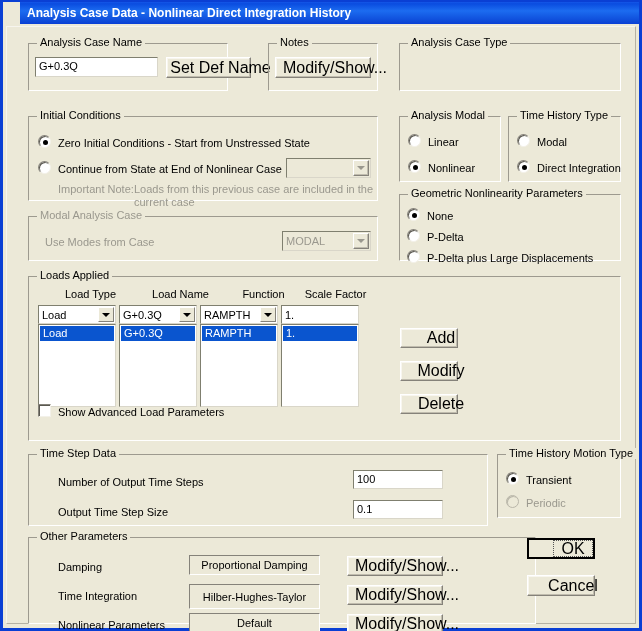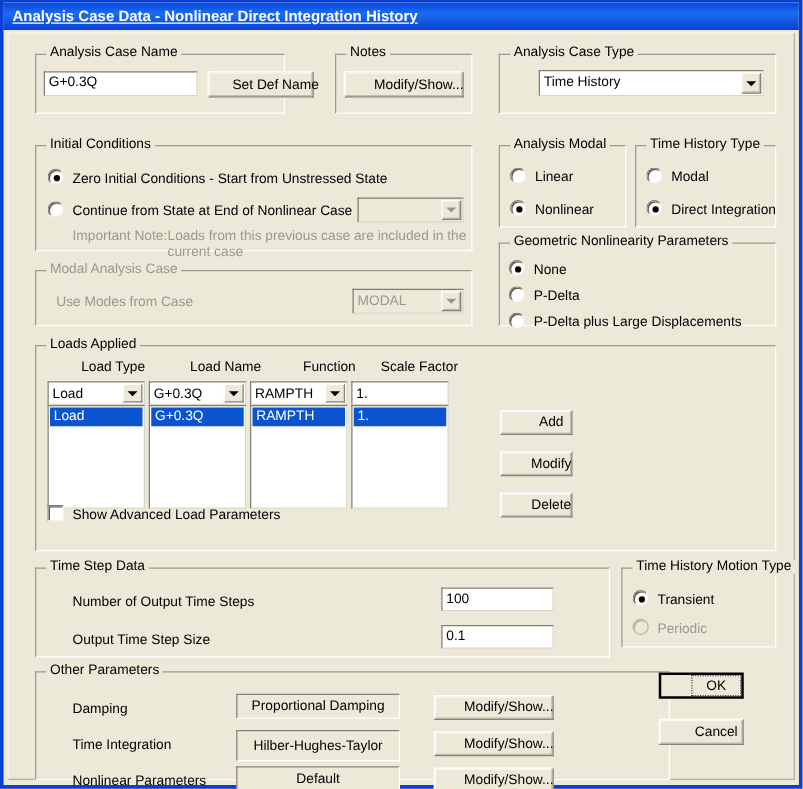--- a/index.html
+++ b/index.html
@@ -14,29 +14,28 @@
   .dialog{
     position:absolute;left:0;top:0;width:642px;height:631px;
     box-sizing:border-box;
     background:#ece9d8;
     border-left:3px solid #0a3fd4;
     border-right:3px solid #0a3fd4;
     border-bottom:3px solid #0a3fd4;
     border-top:2px solid #0a3fd4;
   }
   .titlebar{
-    position:absolute;left:0;top:0;right:0;height:22px;
+    position:absolute;left:17px;top:0;right:0;height:22px;
     background:linear-gradient(to bottom,#1456e8 0%,#0a4ce0 8%,#1c6cf0 40%,#0d4ad8 88%,#0a3fd4 100%);
     color:#ffffff;
     font-weight:bold;font-size:12px;
     line-height:22px;
     padding-left:7px;
     white-space:nowrap;
     overflow:hidden;
-    text-decoration:underline;
   }
   .client{
     position:absolute;left:0;top:22px;right:0;bottom:0;
     background:#ece9d8;
     box-sizing:border-box;
   }
   .inner-frame{
     position:absolute;left:3px;top:2px;width:630px;height:598px;
     border:1px solid #ffffff;
     border-top-color:#f7f5ee;
@@ -84,21 +83,21 @@
   }
 
   
   .btn{
     position:absolute;box-sizing:border-box;
     background:#ece9d8;
     border:1px solid #ffffff;
     border-right-color:#85827a;
     border-bottom-color:#85827a;
     box-shadow:inset -1px -1px 0 #c0bcae, inset 1px 1px 0 #f8f6ef;
-    font-size:11px;
+    font-size:16px;
     text-align:center;
     color:#000;
     white-space:nowrap;
     display:flex;align-items:center;justify-content:center;
     cursor:default;
     padding-left:24px;
   }
   .btn.default{
     border:2px solid #000000;
     box-shadow:none;
@@ -252,26 +251,20 @@
     <div class="btn" style="left:163px;top:33px;width:85px;height:21px;">Set Def Name</div>
 
     <div class="group" style="left:265px;top:19px;width:110px;height:48px;">
       <div class="group-title">Notes</div>
     </div>
     <div class="btn" style="left:272px;top:33px;width:96px;height:21px;">Modify/Show...</div>
 
     <div class="group" style="left:396px;top:19px;width:222px;height:48px;">
       <div class="group-title">Analysis Case Type</div>
     </div>
-    <div class="combo" style="left:428px;top:32px;width:180px;height:21px;">
-      <div class="ctext">Time History</div>
-      <div class="carrow">
-          <i></i>
-        </div>
-    </div>
 
     <div class="group" style="left:25px;top:92px;width:350px;height:85px;">
       <div class="group-title">Initial Conditions</div>
     </div>
     <div class="radio" style="left:35px;top:111px;">
       <div class="dot-outer">
           <div class="dot-inner"></div>
         </div>
     </div>
     <div class="lbl" style="left:55px;top:113px;">Zero Initial Conditions - Start from Unstressed State</div>

